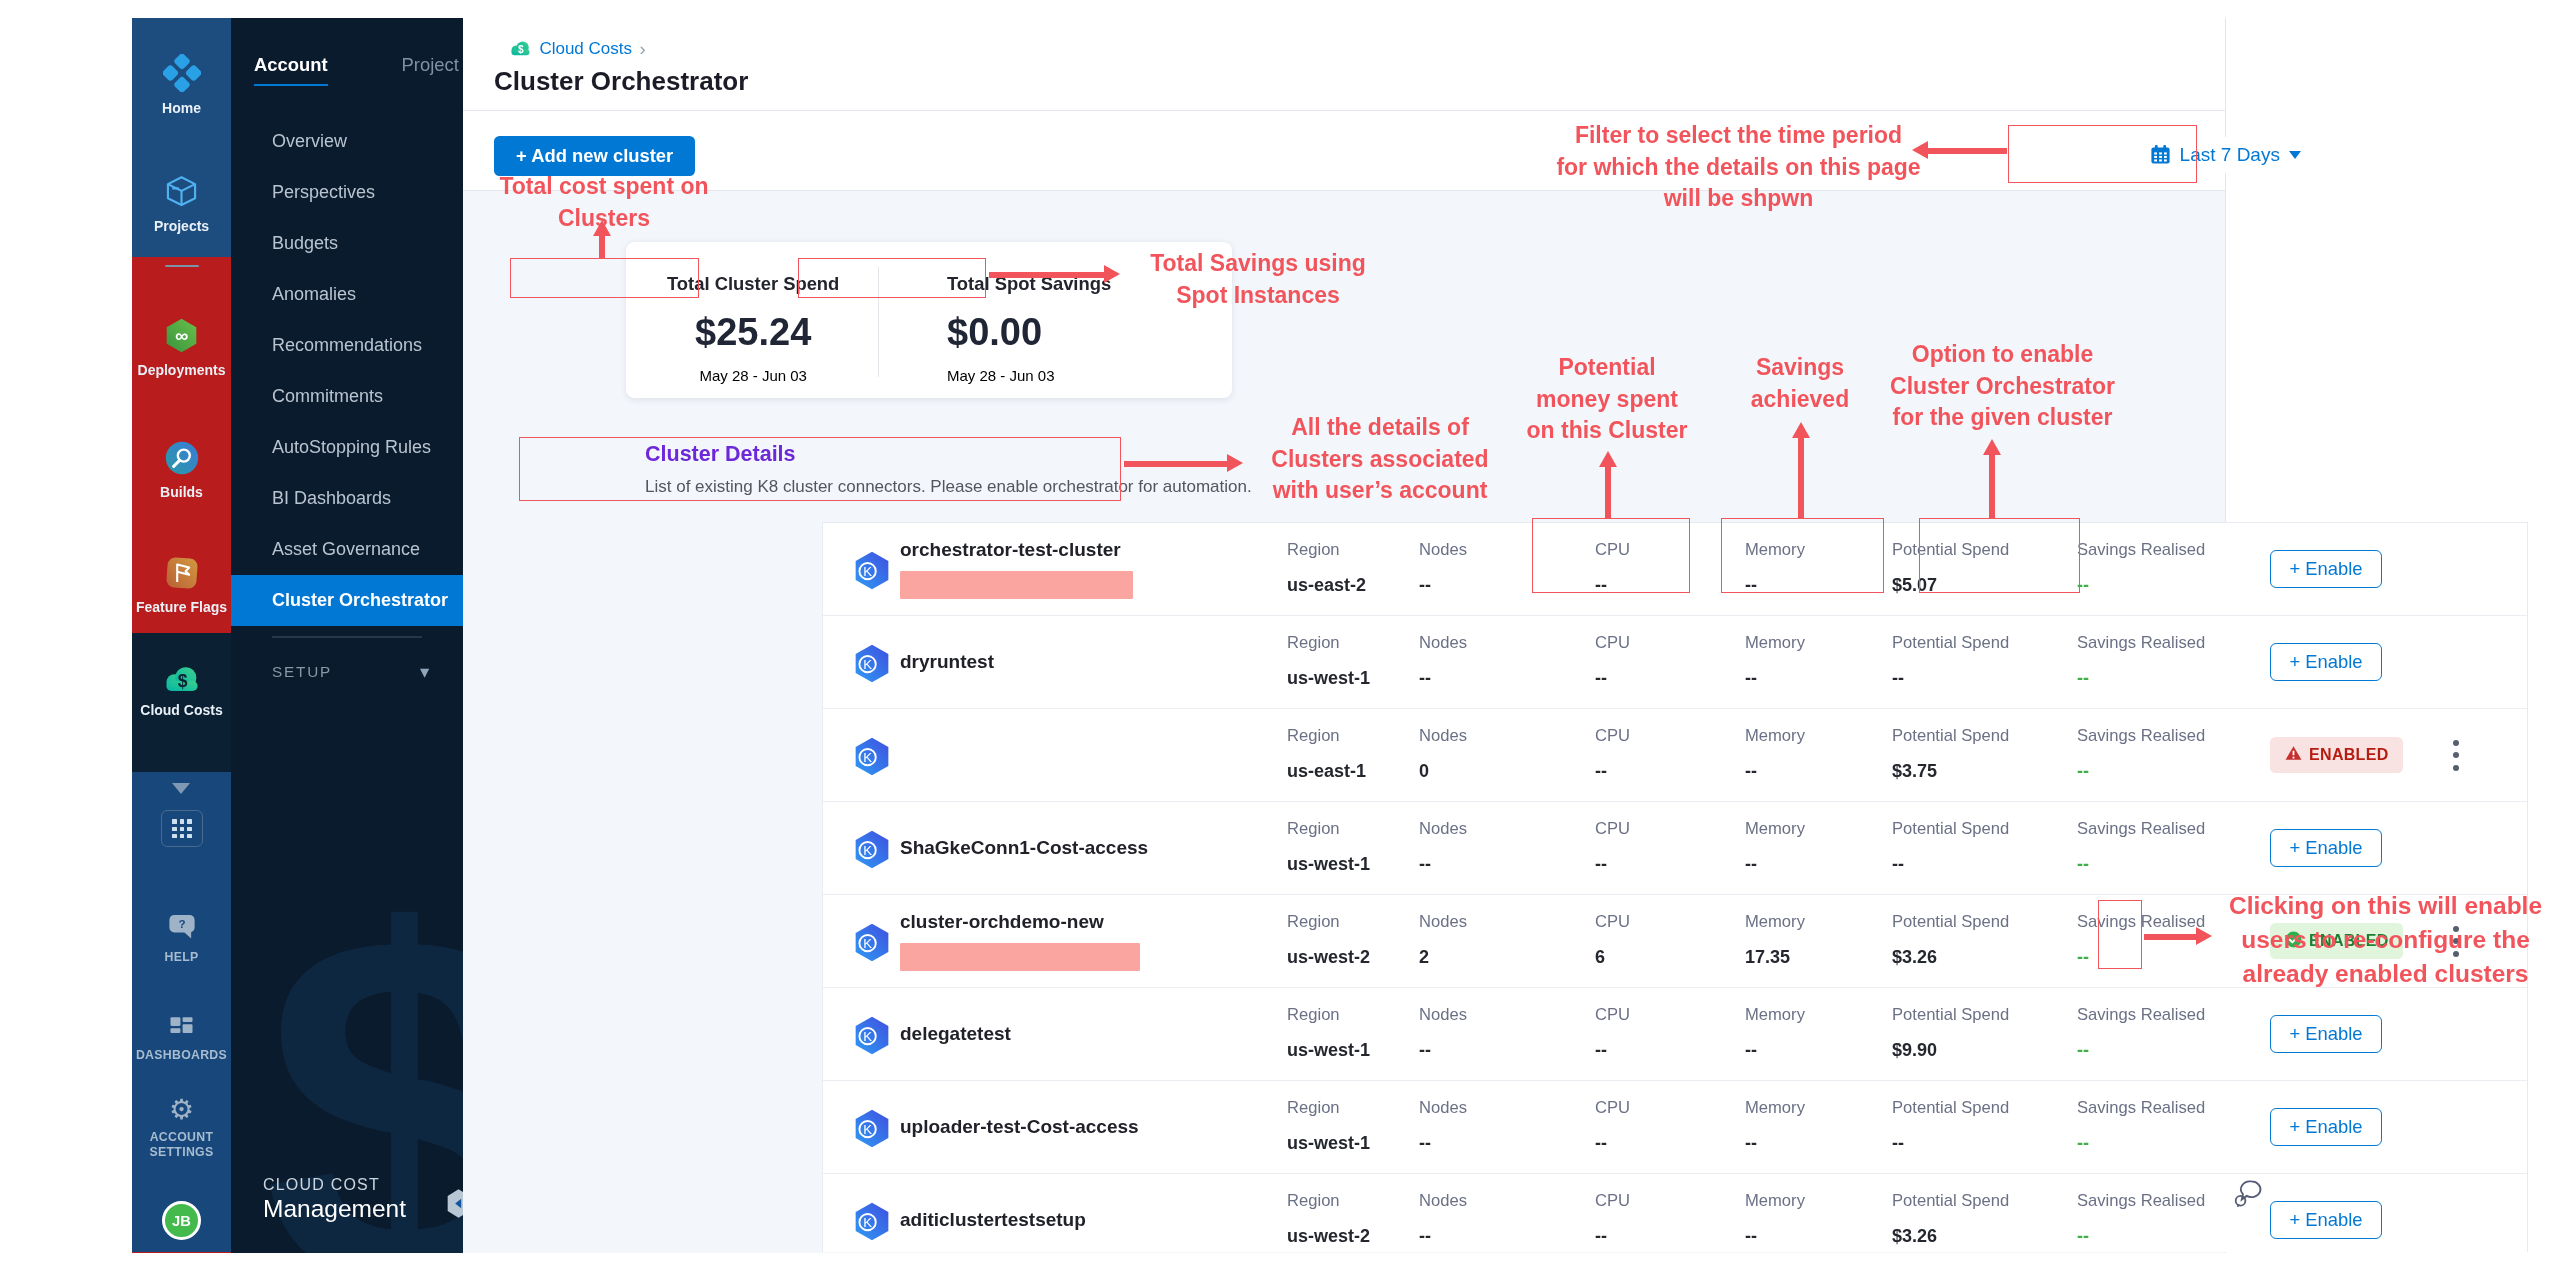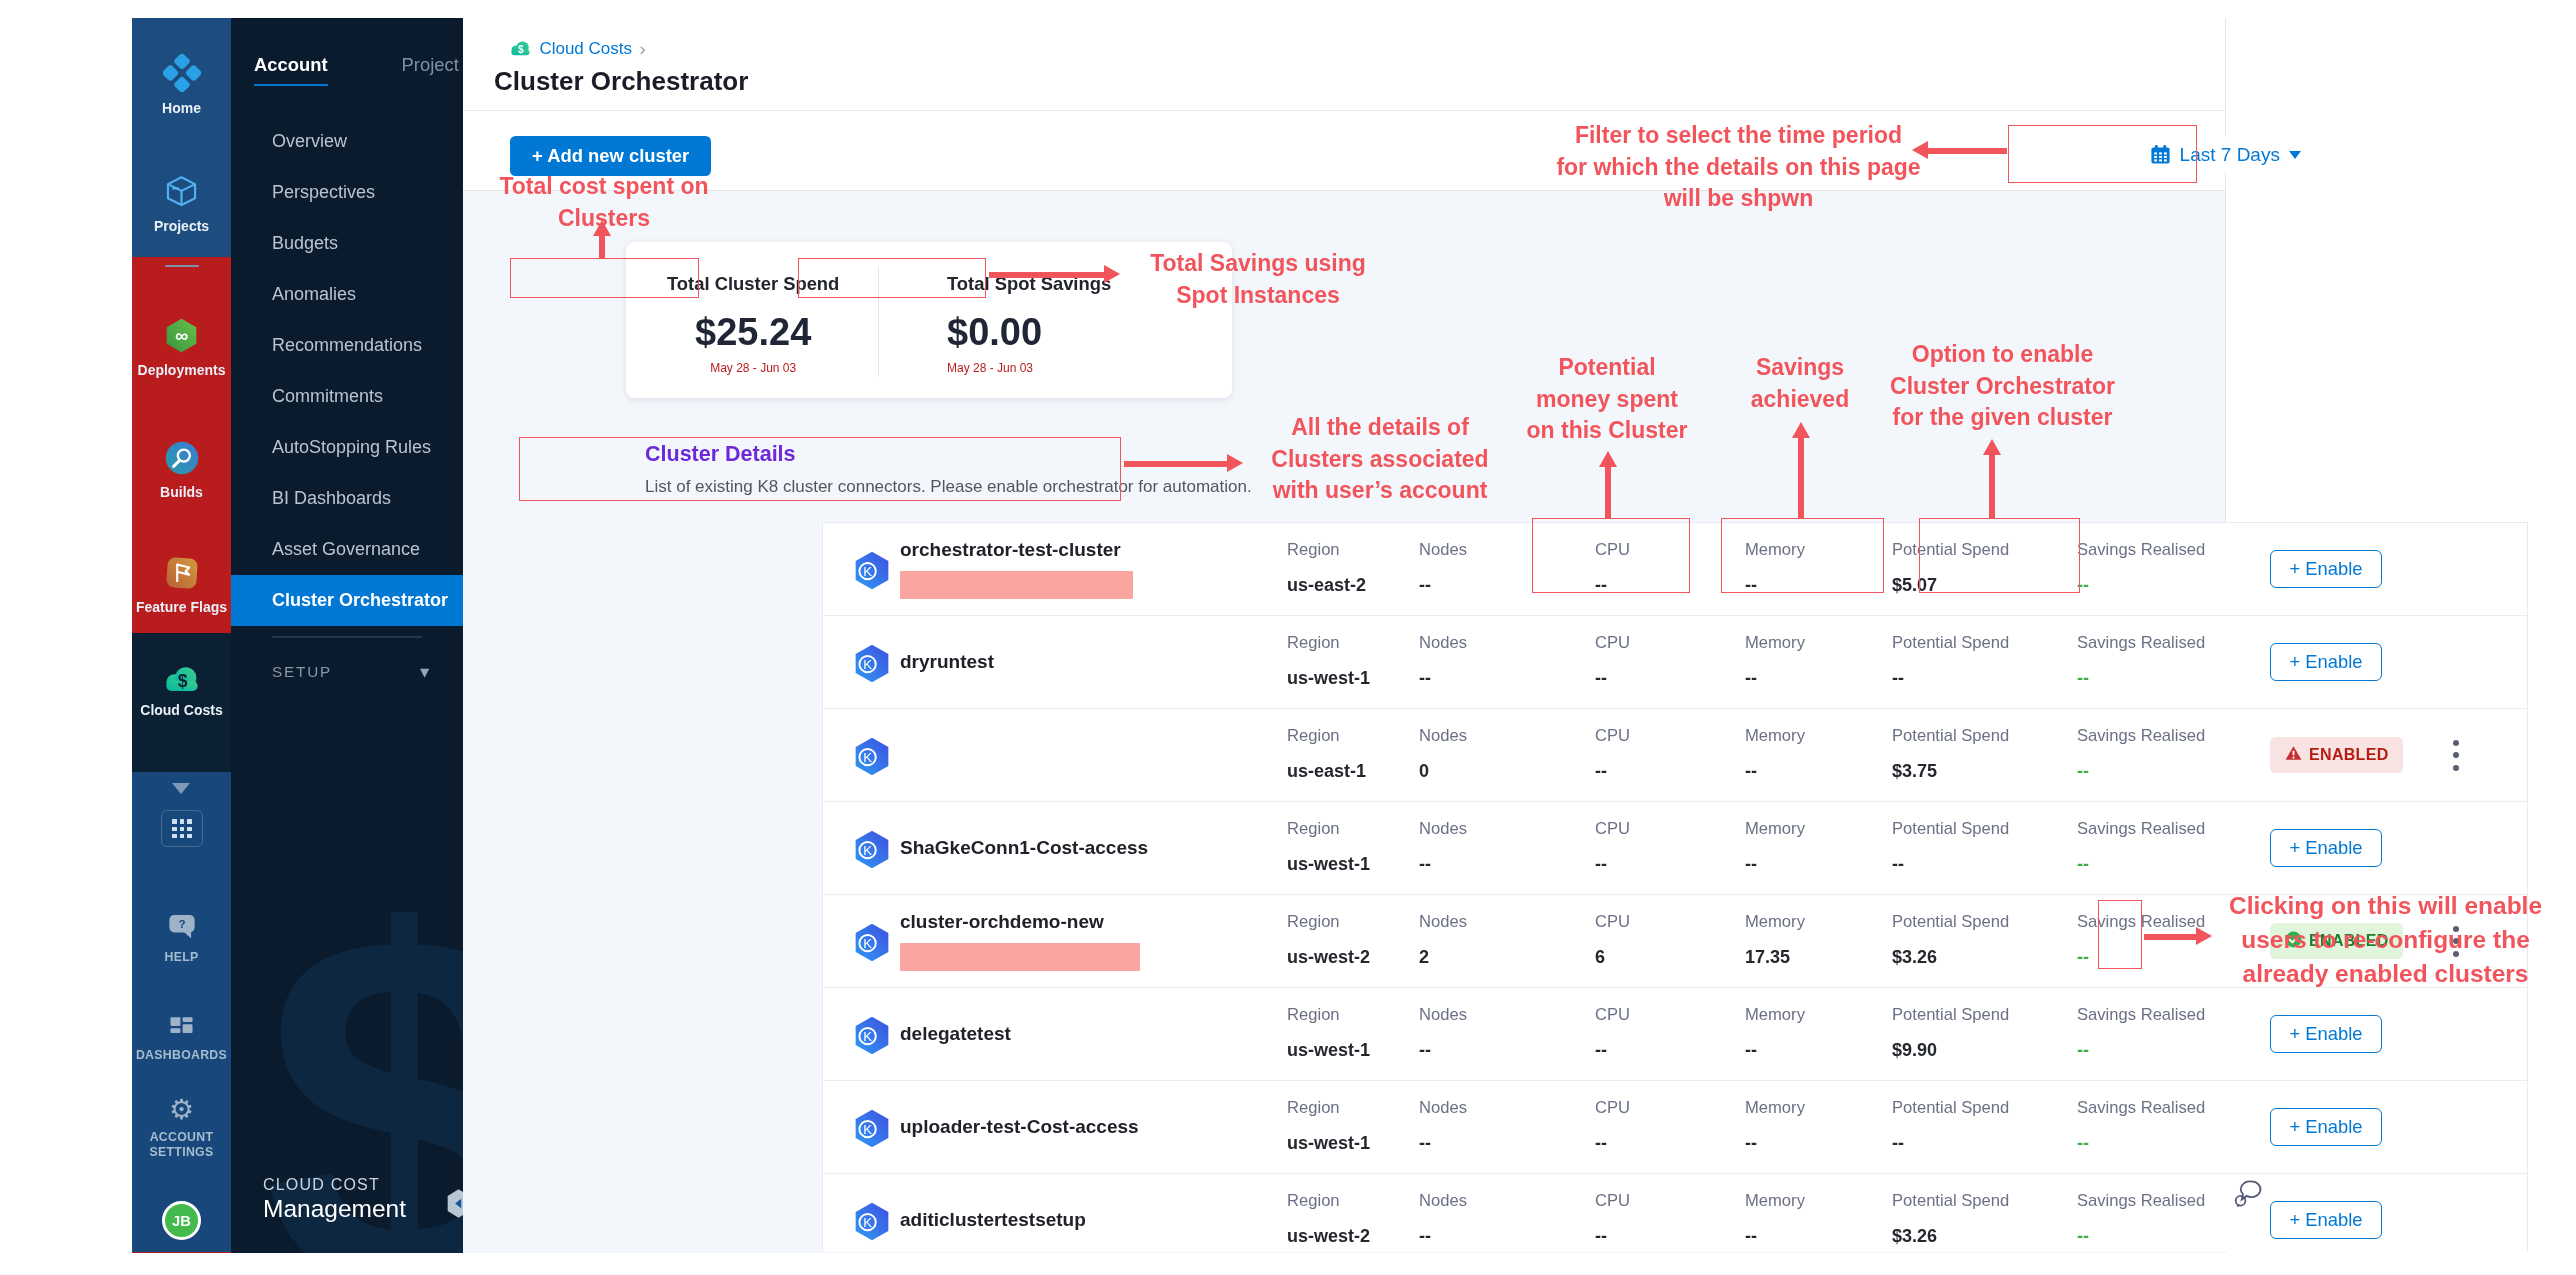--- a/index.html
+++ b/index.html
@@ -41,31 +41,31 @@
   .collapse-btn { position:absolute; left:216px; top:1170px; cursor:pointer; }
 
   
   #content { position:absolute; left:331px; top:0; width:1763px; height:1235px; background:#f3f6fa; border-right:1.2px solid #e3e6ec; }
   .page-header { position:absolute; left:0; top:0; width:100%; height:93px; background:#fff; border-bottom:1.2px solid #e4e7ed; }
   .breadcrumb { position:absolute; left:46px; top:19.6px; display:flex; align-items:center; gap:7.4px; }
   .breadcrumb .bc-link { font-size:17px; color:#0278d5; cursor:pointer; }
   .breadcrumb .bc-sep { font-size:18.4px; color:#98a0ae; }
   .page-title { position:absolute; left:31px; top:48px; font-size:26px; font-weight:bold; color:#1c1c28; }
   .toolbar { position:absolute; left:0; top:93px; width:100%; height:80px; background:#fff; border-bottom:1.2px solid #e4e7ed; }
-  .add-btn { position:absolute; left:31px; top:24.5px; height:40px; padding:0 22px; background:#0278d5; color:#fff; border:none; border-radius:5.5px; font-size:18.4px; font-weight:bold; font-family:"Liberation Sans",sans-serif; cursor:pointer;margin-left:16px; }
+  .add-btn { position:absolute; left:31px; top:24.5px; height:40px; padding:0 22px; background:#0278d5; color:#fff; border:none; border-radius:5.5px; font-size:18.4px; font-weight:bold; font-family:"Liberation Sans",sans-serif; cursor:pointer; }
   .date-filter { position:absolute; left:1687px; top:26px; width:169px; height:36px; display:flex; align-items:center; gap:8.6px; cursor:pointer; background:#fff; }
   .date-filter .txt { font-size:19px; color:#0278d5; }
   .date-filter .dd { width:0; height:0; border-left:6.7px solid transparent; border-right:6.7px solid transparent; border-top:8.6px solid #0278d5; }
 
   
   .stat-card { position:absolute; left:163px; top:224px; width:606px; height:156px; background:#fff; border-radius:8.6px; box-shadow:0 1.8px 6.1px rgba(40,60,100,0.10); }
   .stat { position:absolute; top:0; }
   .stat .s-label { font-size:18.4px; font-weight:bold; color:#22252d; }
   .stat .s-value { font-size:38px; font-weight:bold; color:#202636; margin-top:16px; }
-  .stat .s-period { font-size:12px; color:#b91c1c; margin-top:7px; }
+  .stat .s-period { font-size:15px; color:#000000; margin-top:13px; }
   .stat-divider { position:absolute; left:252px; top:24.5px; width:1.2px; height:110px; background:#e3e6ea; }
 
   .details-head-title { position:absolute; left:182px; top:424px; font-size:21.5px; font-weight:bold; color:#6d28d9; }
   .details-head-sub { position:absolute; left:182px; top:459px; font-size:17px; color:#53565e; }
 
   
   #cluster-table { position:absolute; left:359px; top:504px; width:1706px; height:730px; background:#fff; border:1.2px solid #e7eaf0; border-bottom:none; overflow:hidden; }
   .trow { position:relative; width:100%; height:93px; border-bottom:1.2px solid #ebedf2; background:#fff; }
   .k8icon { position:absolute; left:31px; top:28px; }
   .namewrap { position:absolute; left:77px; top:0; height:100%; display:flex; flex-direction:column; justify-content:center; gap:9.8px; }

